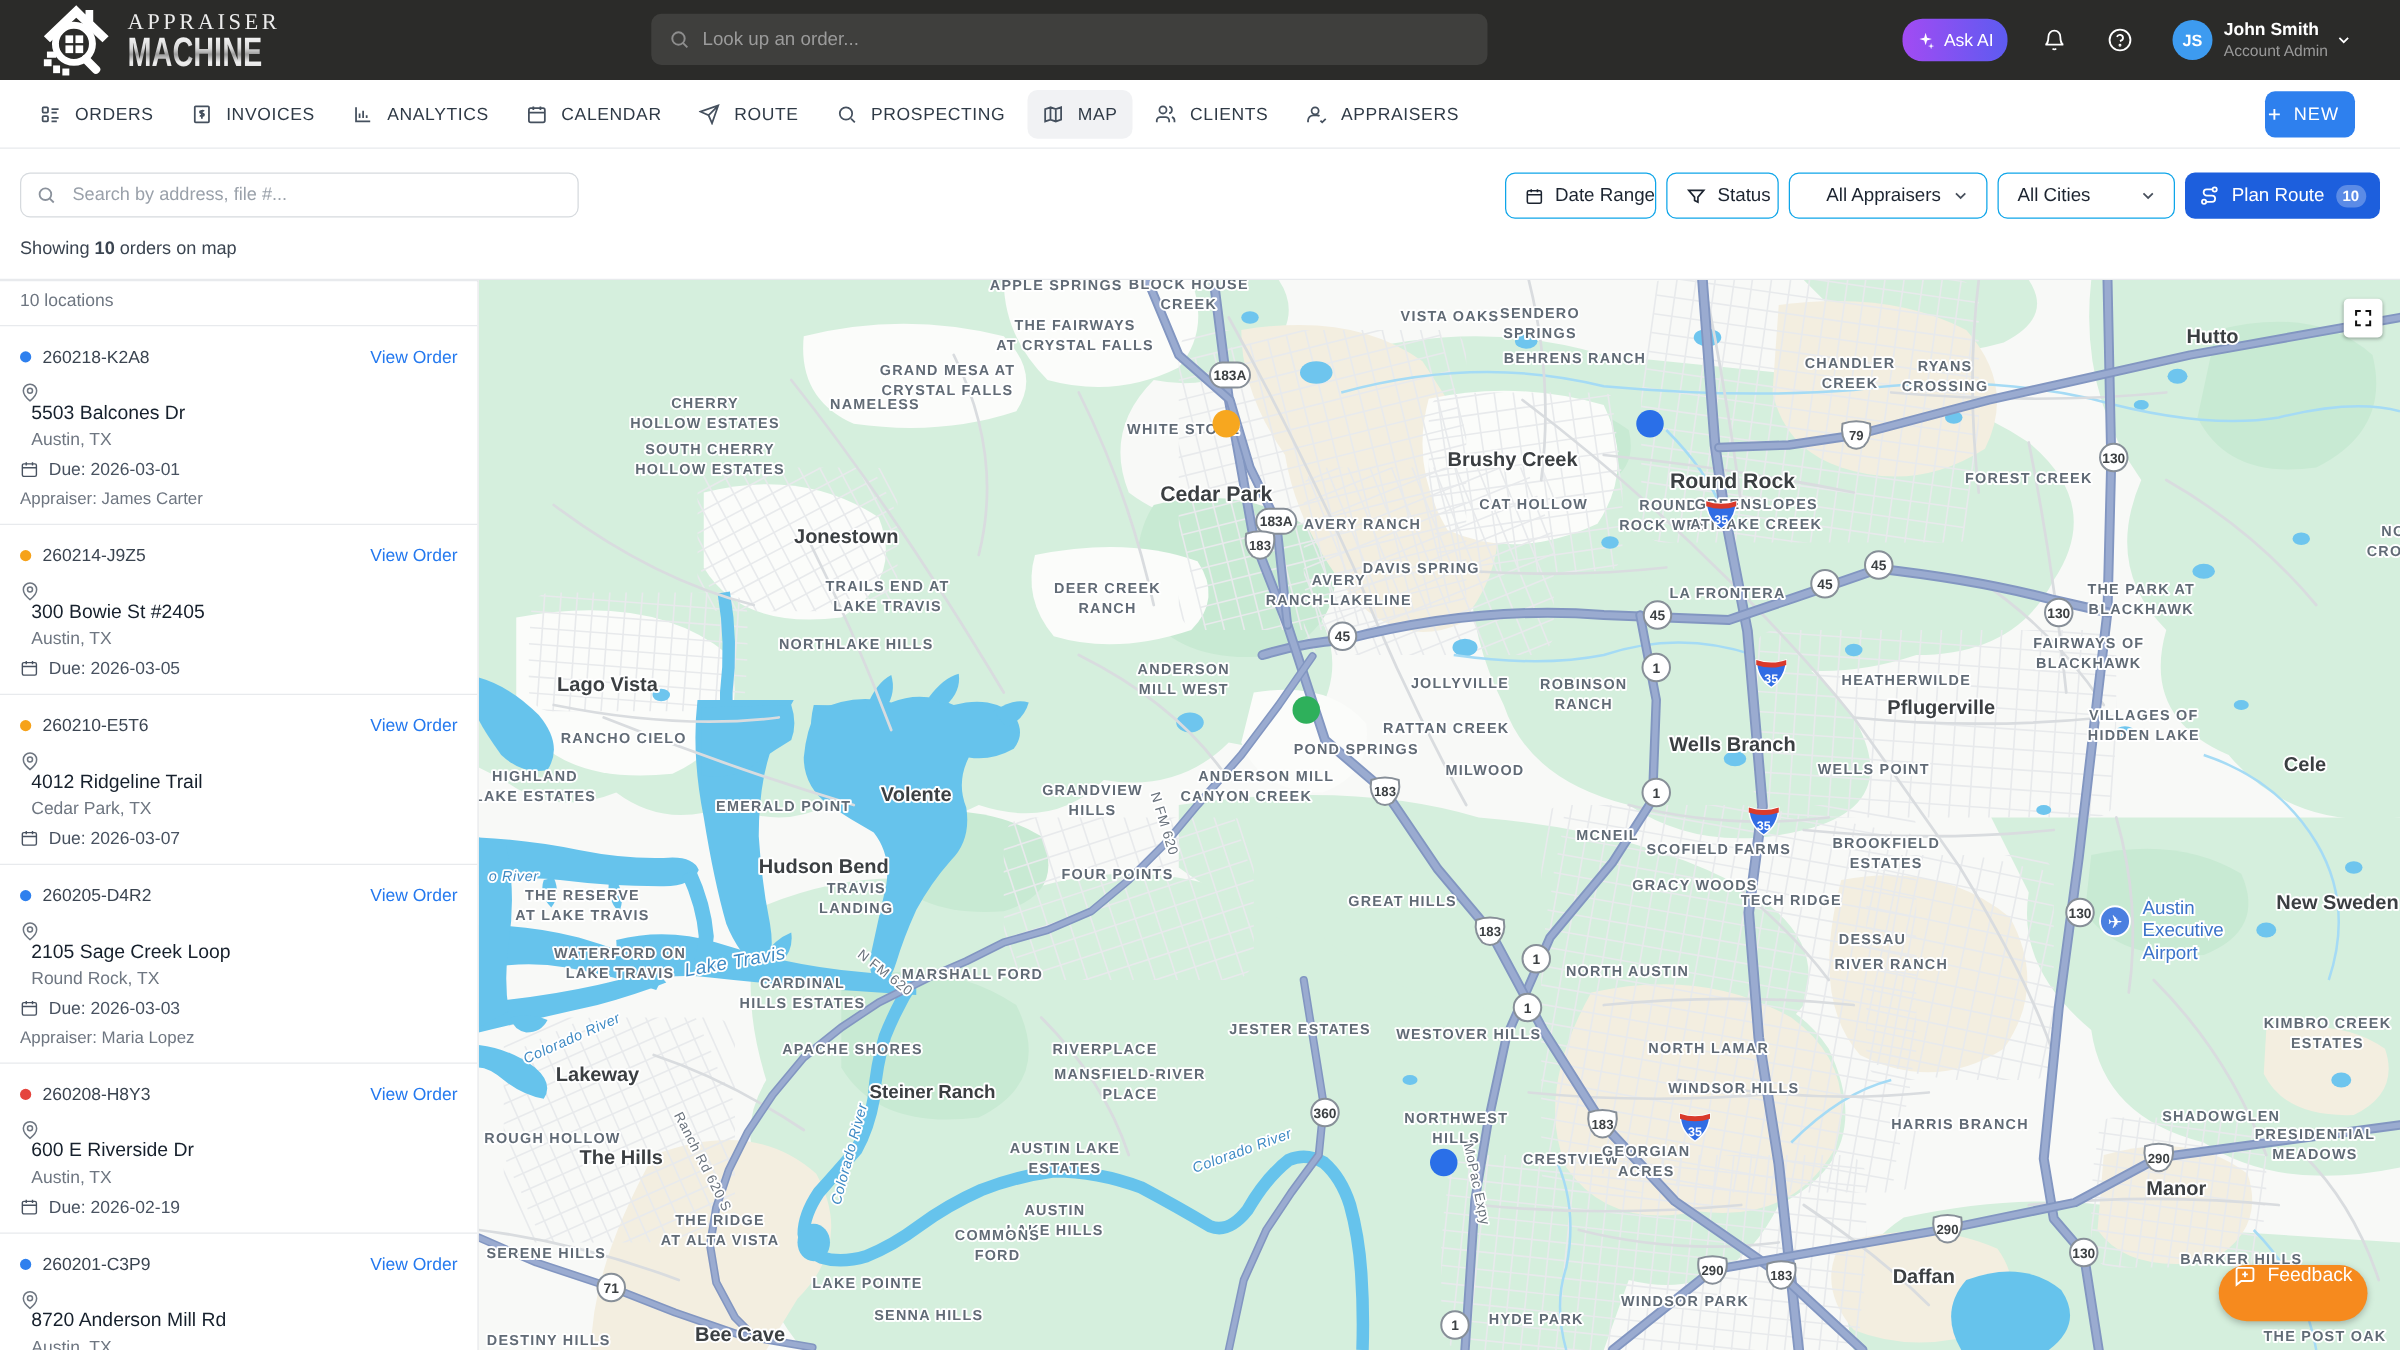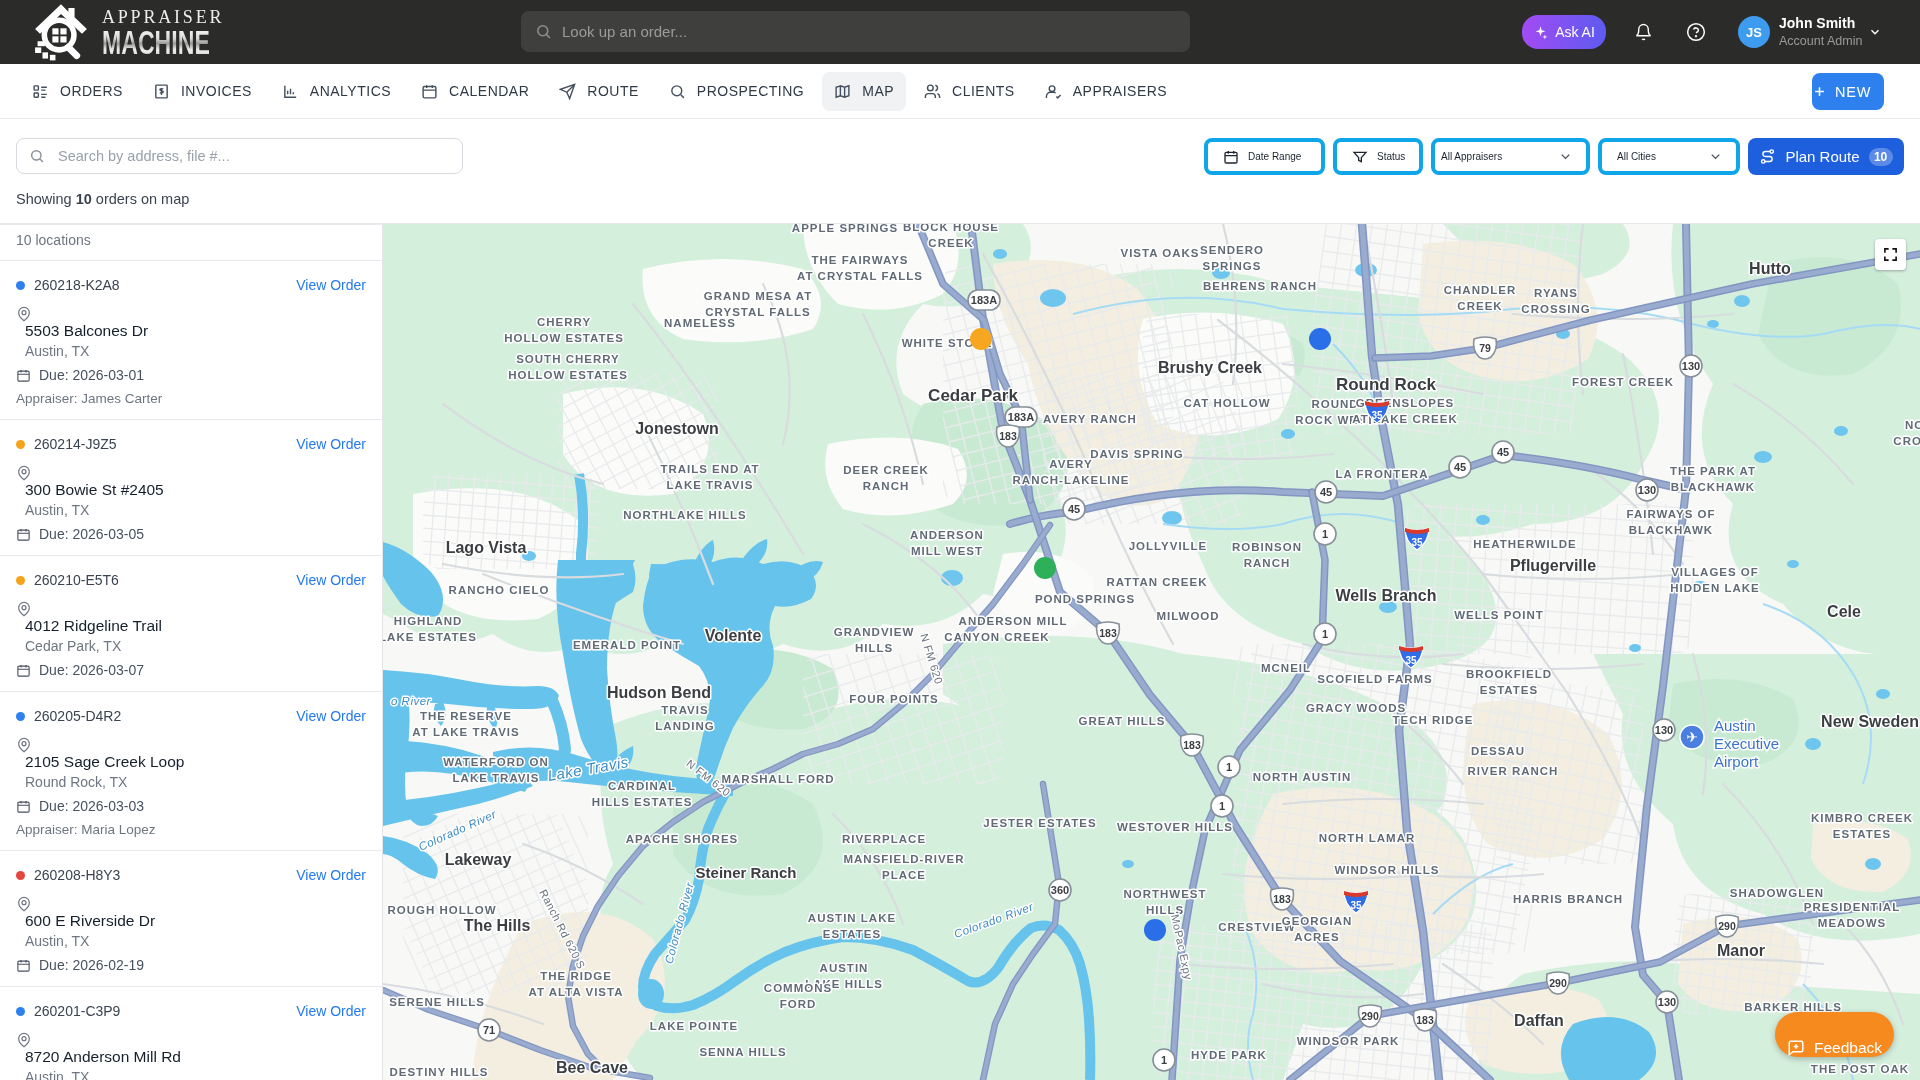--- a/index.html
+++ b/index.html
@@ -19,41 +19,41 @@
 .urole { position:absolute; left:1779px; top:34px; color:#9a9a9a; font-size:12.5px; }
 .uchev { position:absolute; left:1868px; top:25px; }
 .nav { position:absolute; left:0; top:64px; width:1920px; height:55px; background:#fff; border-bottom:1px solid #e8eaed; display:flex; align-items:center; }
 .tab { display:flex; align-items:center; gap:11px; color:#2f3a46; font-size:14px; letter-spacing:0.5px; padding:11px 12px; border-radius:8px; margin-right:6px; white-space:nowrap; }
 .tab svg { stroke:#45505e; }
 .tab.active { background:#f1f2f4; }
 .newbtn { position:absolute; left:1812px; top:9px; width:72px; height:37px; background:#2e80ee; border-radius:8px; color:#fff; font-size:14.5px; letter-spacing:0.8px; display:flex; align-items:center; gap:8px; }
 .frow { position:absolute; left:0; top:119px; width:1920px; }
 .fsearch { position:absolute; left:16px; top:19px; width:447px; height:36px; border:1px solid #d6dade; border-radius:8px; display:flex; align-items:center; padding-left:12px; background:#fff; }
 .fsearch span { color:#9aa1aa; font-size:14.5px; margin-left:13px; }
-.fbtn { position:absolute; top:19px; height:37px; border:4px solid #0ea5e9; border-radius:8px; background:#fff; display:flex; align-items:center; font-size:10px; color:#1c2430; white-space:nowrap; }
+.fbtn { position:absolute; top:19px; height:37px; border:1px solid #0ea5e9; border-radius:8px; background:#fff; display:flex; align-items:center; font-size:15px; color:#1c2430; white-space:nowrap; }
 .planroute { position:absolute; left:1748px; top:19px; width:156px; height:37px; background:#1d5fdd; border-radius:8px; color:#fff; font-size:15px; display:flex; align-items:center; justify-content:center; gap:9px; }
 .prbadge { background:rgba(255,255,255,0.28); color:#fff; border-radius:999px; font-size:12px; font-weight:700; width:24px; height:18px; display:flex; align-items:center; justify-content:center; }
 .showing { position:absolute; left:16px; top:72px; font-size:14.5px; color:#3a4450; }
 .panel { position:absolute; left:0; top:224px; width:383px; height:856px; background:#fff; border-top:1px solid #e8eaed; border-right:1px solid #e3e5e8; overflow:hidden; }
 .ptitle { font-size:24px; font-weight:700; color:#16202c; padding:21px 16px 0 16px; }
 .psub { font-size:14px; color:#6e7681; padding:7px 16px 12px 16px; border-bottom:1px solid #e8eaed; }
 .item { padding:16px 16px 13px 16px; border-bottom:1px solid #e8eaed; position:relative; }
 .irow1 { display:flex; align-items:center; }
 .dot { width:9px; height:9px; border-radius:50%; margin-right:9px; }
 .iid { font-size:14px; color:#3a4450; }
 .vieworder { position:absolute; right:16px; font-size:14px; color:#2479ef; }
 .iaddr { display:flex; margin-top:11px;flex-direction:column; }
 .iaddr svg { margin-top:2px; flex:none; }
 .addr1 { font-size:15.5px; color:#16202c; margin-left:9px; }
 .addr2 { font-size:14px; color:#6e7681; margin-left:9px; margin-top:3px; }
 .idue { display:flex; align-items:center; margin-top:8px; font-size:14px; color:#485260; gap:8px; }
 .iappr { margin-top:8px; font-size:13.5px; color:#6e7681; }
 .mapwrap { position:absolute; left:383px; top:224px; width:1537px; height:856px; overflow:hidden; background:#f7f8f6; }
 .fullscr { position:absolute; left:1492px; top:15px; width:31px; height:31px; background:#fff; border-radius:4px; box-shadow:0 1px 3px rgba(0,0,0,.3); display:flex; align-items:center; justify-content:center; }
-.feedback { position:absolute; left:1392px; top:788px; width:119px; height:45px; background:#f68a1e; border-radius:24px; color:#fff; font-size:15.5px; display:flex; align-items:flex-end; justify-content:center; gap:9px; box-shadow:0 2px 6px rgba(0,0,0,.25); }
+.feedback { position:absolute; left:1392px; top:788px; width:119px; height:45px; background:#f68a1e; border-radius:24px; color:#fff; font-size:15.5px; display:flex; align-items:flex-start; justify-content:center; gap:9px; box-shadow:0 2px 6px rgba(0,0,0,.25); }
 </style>
 </head>
 <body>
 <div class="hdr">
   <div class="logo">
     <svg width="62" height="58" viewBox="0 0 100 94" fill="#fff">
       <path d="M50 2 L8 42 L16 50 L50 18 L84 50 L92 42 L72 23 L72 8 L62 8 L62 14 Z"></path>
       <g>
         <circle cx="47" cy="52" r="24" fill="none" stroke="#fff" stroke-width="9"></circle>
         <rect x="36" y="41" width="10" height="10"></rect>
@@ -157,21 +157,21 @@
       </svg>
     <span>Search by address, file #...</span>
   </div>
   <div class="fbtn" style="left:1204px; width:121px; gap:9px; padding-left:15px;"><svg width="16" height="16" viewBox="0 0 24 24" fill="none" stroke="#1c2430" stroke-width="2">
         <rect x="3" y="5" width="18" height="16" rx="2"></rect>
         <path d="M3 10h18M8 3v4M16 3v4"></path>
       </svg>Date Range</div>
   <div class="fbtn" style="left:1333px; width:90px; gap:9px; padding-left:15px;"><svg width="16" height="16" viewBox="0 0 24 24" fill="none" stroke="#1c2430" stroke-width="2">
         <path d="M3 5h18l-7 8v6l-4-2v-4Z"></path>
       </svg>Status</div>
-  <div class="fbtn" style="left:1431px; width:159px; padding-left:6px;">All Appraisers<svg style="position:absolute;right:13px" width="15" height="15" viewBox="0 0 24 24" fill="none" stroke="#48505c" stroke-width="2.2">
+  <div class="fbtn" style="left:1431px; width:159px; padding-left:29px;">All Appraisers<svg style="position:absolute;right:13px" width="15" height="15" viewBox="0 0 24 24" fill="none" stroke="#48505c" stroke-width="2.2">
         <path d="M6 9l6 6 6-6"></path>
       </svg></div>
   <div class="fbtn" style="left:1598px; width:142px; padding-left:15px;">All Cities<svg style="position:absolute;right:13px" width="15" height="15" viewBox="0 0 24 24" fill="none" stroke="#48505c" stroke-width="2.2">
         <path d="M6 9l6 6 6-6"></path>
       </svg></div>
   <div class="planroute"><svg width="17" height="17" viewBox="0 0 24 24" fill="none" stroke="#fff" stroke-width="2">
         <circle cx="6" cy="19" r="2.4"></circle>
         <circle cx="18" cy="5" r="2.4"></circle>
         <path d="M8.4 19h6.6a3.5 3.5 0 0 0 0-7H9a3.5 3.5 0 0 1 0-7h6.6"></path>
       </svg>Plan Route<span class="prbadge">10</span></div>

